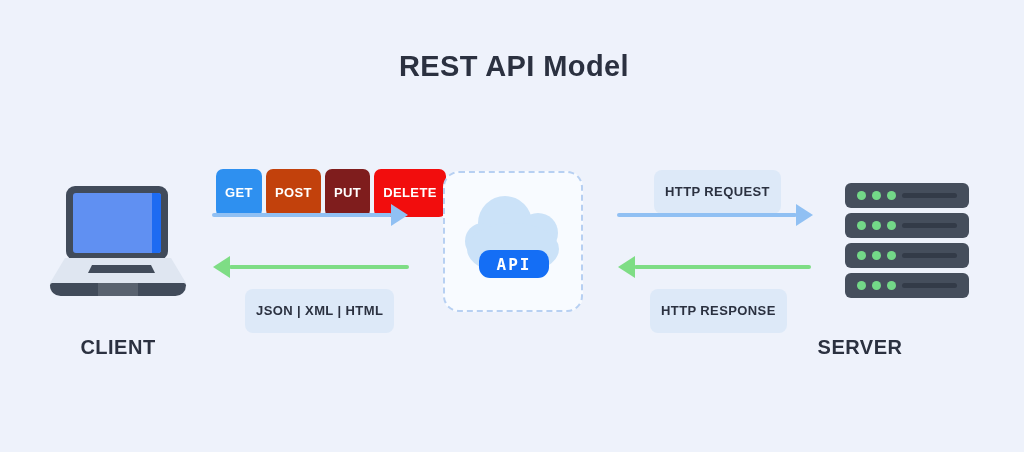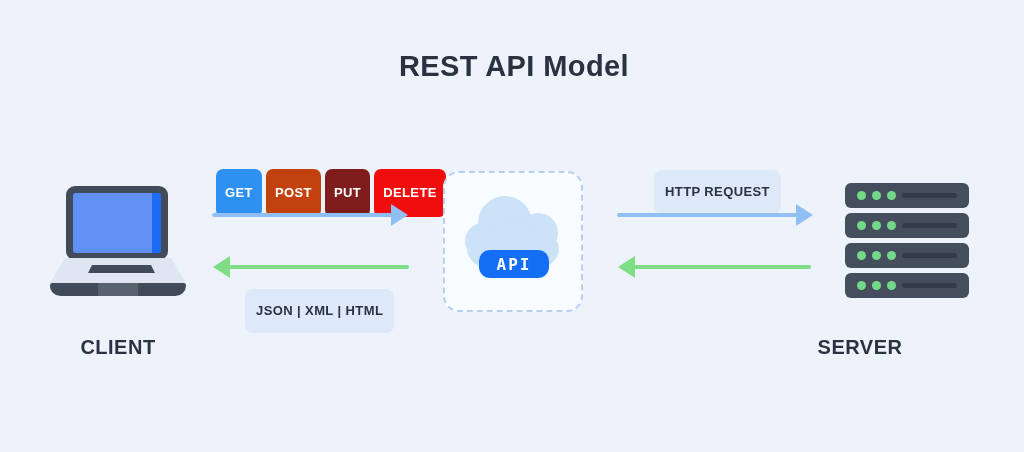--- a/index.html
+++ b/index.html
@@ -111,20 +111,21 @@
   </div>
 
   <div class="pill" style="left:654px;top:170px;">HTTP REQUEST</div>
 
   <div class="arrow-line" style="left: 617px; top: 213px; width: 180px; background: rgb(144, 192, 243);"></div>
   <div class="head-right" style="left: 796px; top: 204px; border-left-color: rgb(144, 192, 243);"></div>
 
   <div class="head-left" style="left: 618px; top: 256px; border-right-color: rgb(126, 221, 133);"></div>
   <div class="arrow-line" style="left: 634px; top: 265px; width: 177px; background: rgb(126, 221, 133);"></div>
 
+  <div class="pill" style="left:650px;top:289px;">HTTP RESPONSE</div>
 
   <div class="server">
     <div class="slab">
       <span class="led"></span>
         <span class="led"></span>
         <span class="led"></span>
       <span class="slot"></span>
     </div>
     <div class="slab">
       <span class="led"></span>

